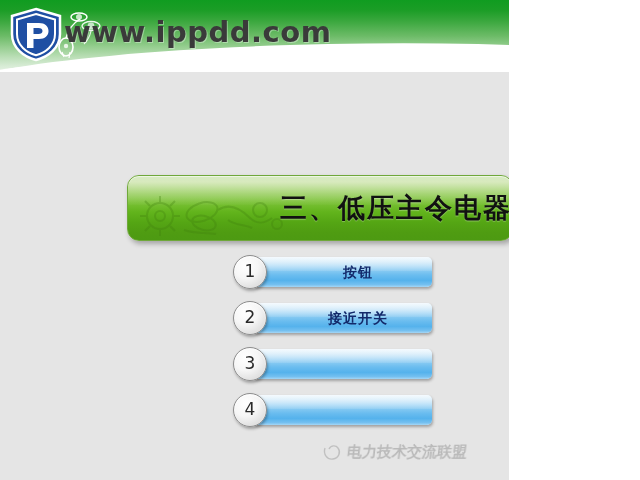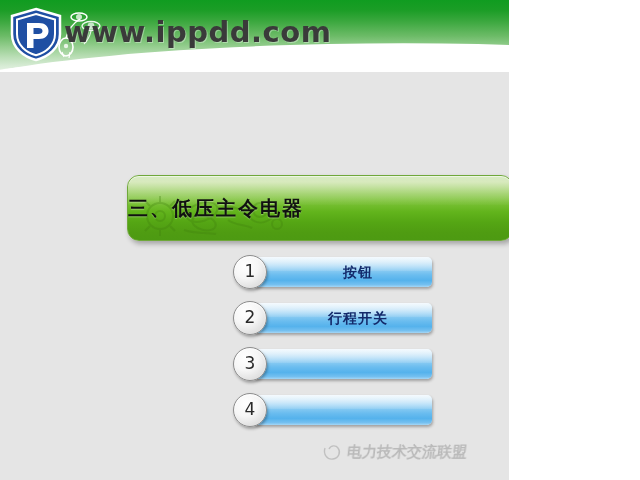--- a/index.html
+++ b/index.html
@@ -136,23 +136,23 @@
     height: 50px;
     opacity: 0.30;
     pointer-events: none;
   }
   .title-text {
     position: absolute;
     left: 0; top: 0;
     width: 100%;
     height: 64px;
     line-height: 64px;
-    text-align: left;
-    font-family: "DejaVu Sans", "Liberation Sans", sans-serif;
-    font-size: 20px;
+    text-align: right;
+    font-family: "DejaVu Sans", "Liberation Sans", sans-serif;
+    font-size: 27px;
     font-weight: bold;
     color: #111111;
     letter-spacing: 2px;
     text-shadow: 0 1px 1px rgba(255,255,255,0.30);
   }
 
   
   .item-list {
     position: absolute;
     left: 233px;
@@ -323,21 +323,21 @@
       </div>
       <div class="item-label">按钮</div>
       <div class="item-circle"></div>
       <div class="item-num">1</div>
     </div>
 
     <div class="list-item">
       <div class="item-bar">
         <div class="item-bar-gloss"></div>
       </div>
-      <div class="item-label">行程开关</div>
+      <div class="item-label">接近开关</div>
       <div class="item-circle"></div>
       <div class="item-num">2</div>
     </div>
 
     <div class="list-item">
       <div class="item-bar">
         <div class="item-bar-gloss"></div>
       </div>
       <div class="item-circle"></div>
       <div class="item-num">3</div>

